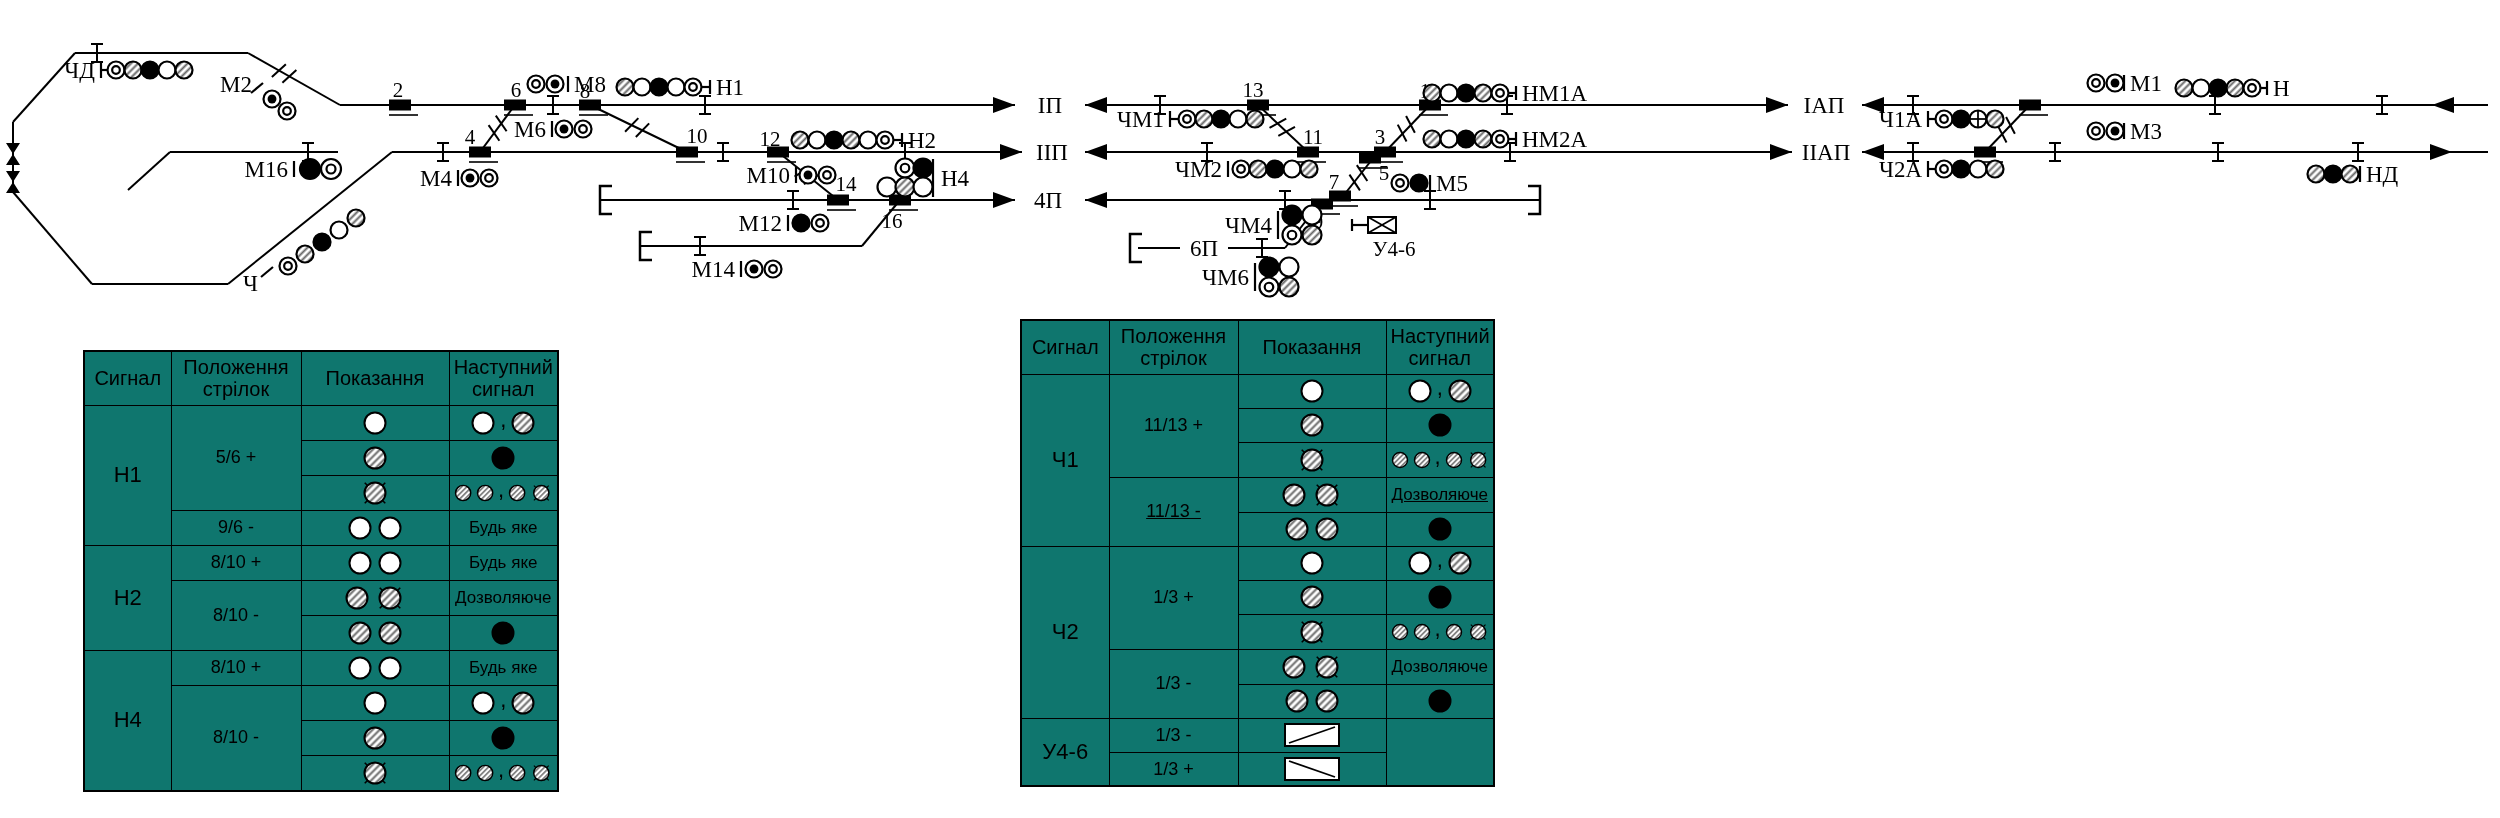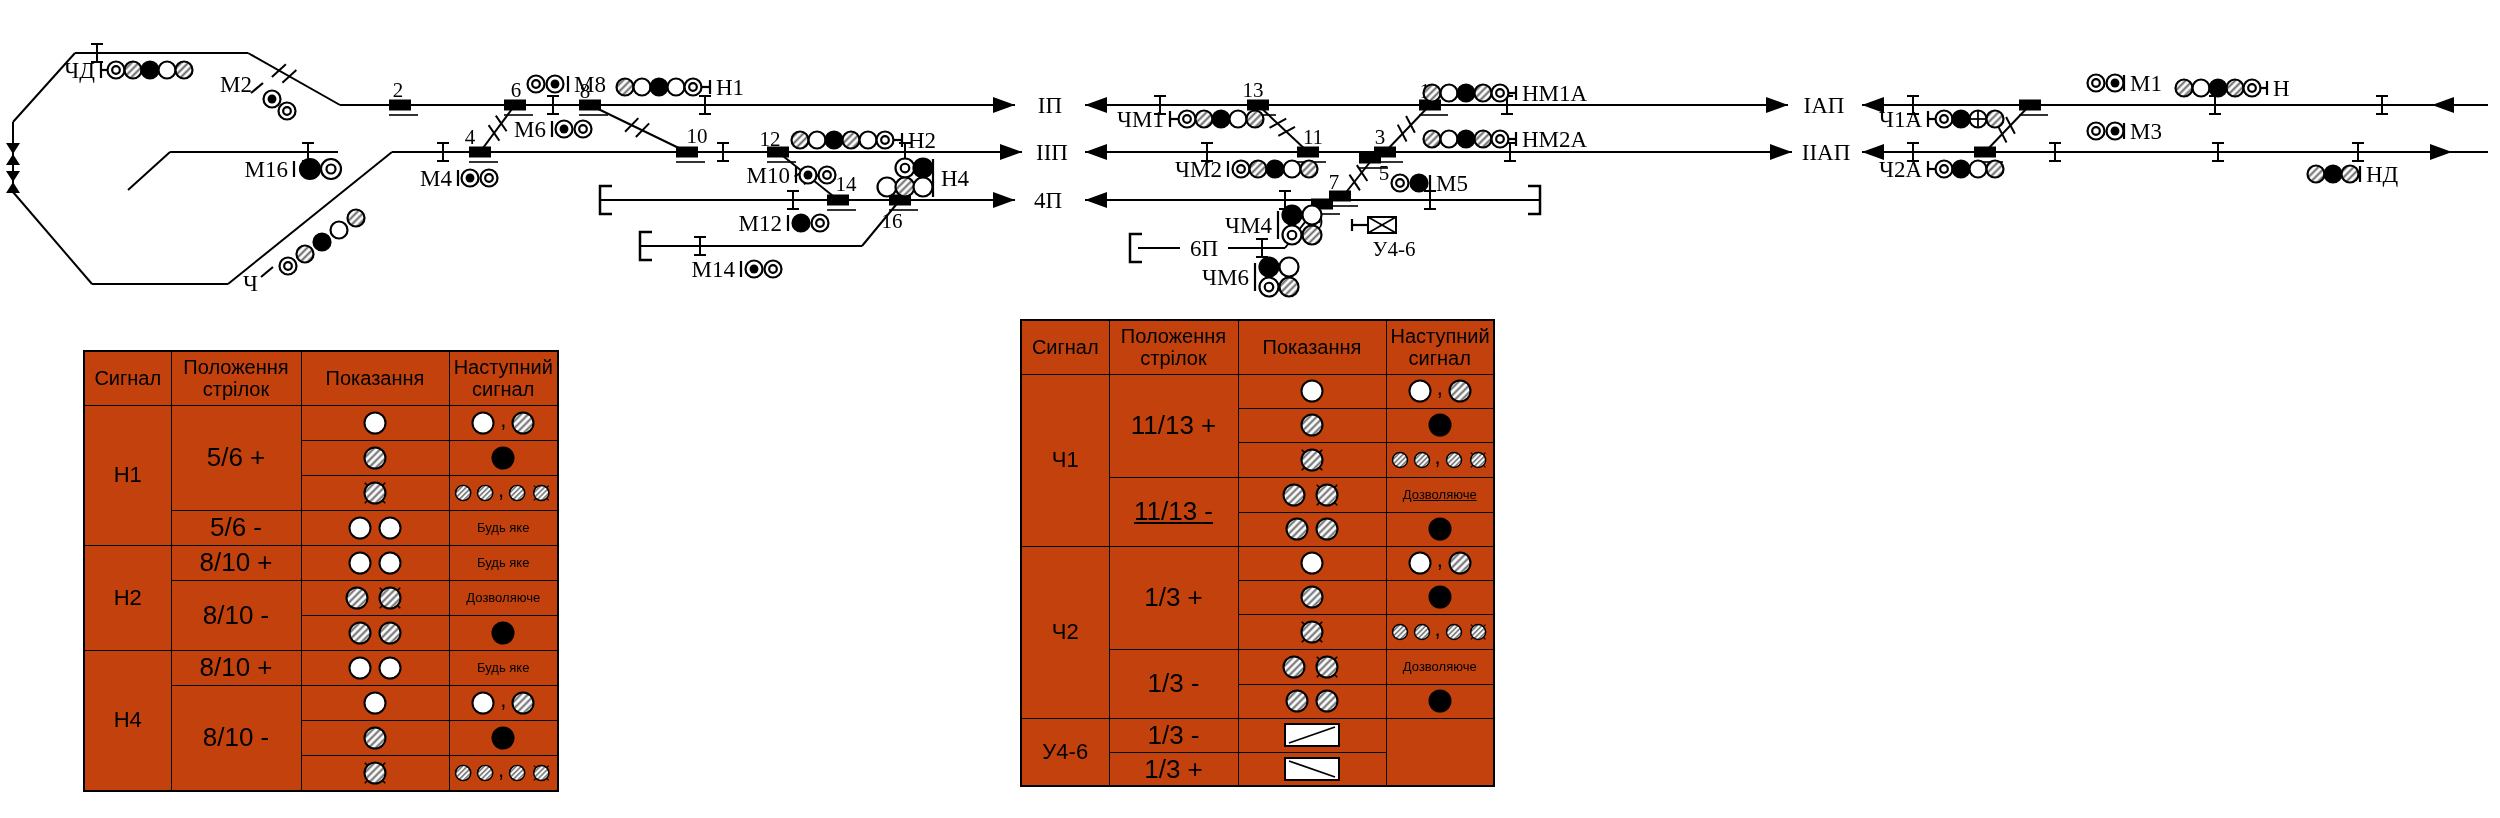--- a/index.html
+++ b/index.html
@@ -1,26 +1,26 @@
 <!DOCTYPE html>
 <html><head>
 <meta charset="utf-8">
 <style>
   html,body{margin:0;padding:0;background:#fff}
   .stage{position:relative;width:2500px;height:818px;background:#fff;overflow:hidden;color:#000}
   #diagram{position:absolute;left:0;top:0}
   #diagram text{font-family:"Liberation Serif","DejaVu Serif",serif;fill:#000}
-  .sigtable{position:absolute;border-collapse:collapse;background:#c2410c;
+  .sigtable{position:absolute;border-collapse:collapse;background:#0f766e;
             font-family:"Liberation Sans","DejaVu Sans",sans-serif;color:#000;table-layout:fixed;
             border:2.5px solid #000}
   .sigtable td,.sigtable th{border:1.6px solid #000;text-align:center;vertical-align:middle;padding:0 3px}
   .sigtable th{font-weight:400;font-size:20px;line-height:1.12;padding:4px 4px}
   .sigtable td.sig{font-size:22px}
-  .sigtable td.pos{font-size:26px}
-  .sigtable .txtsmall{font-size:13px}
+  .sigtable td.pos{font-size:18px}
+  .sigtable .txtsmall{font-size:17px}
   .lampline{display:flex;justify-content:center;align-items:center;gap:2px}
   .lampline .comma{font-size:22px;margin:0 1px 6px 1px}
 </style>
 </head>
 <body>
 
 <div class="stage">
   <svg id="diagram" width="2500" height="818" viewBox="0 0 2500 818" xmlns="http://www.w3.org/2000/svg">
       <defs>
         <pattern id="hatch" width="5" height="5" patternUnits="userSpaceOnUse" patternTransform="rotate(45)">
@@ -845,21 +845,21 @@
                   <g>
                     <line x1="-10.252949999999998" y1="-10.252949999999998" x2="10.252949999999998" y2="10.252949999999998" stroke="#000000" stroke-width="1.6"></line>
                     <line x1="-10.252949999999998" y1="10.252949999999998" x2="10.252949999999998" y2="-10.252949999999998" stroke="#000000" stroke-width="1.6"></line>
                     <circle cx="0" cy="0" r="10.5" fill="url(#hatch)" stroke="#000000" stroke-width="2"></circle>
                   </g>
                 </svg>
               </div>
             </td>
           </tr>
           <tr style="height: 35px;">
-            <td class="pos" rowspan="1">5/6 -</td>
+            <td class="pos" rowspan="1">9/6 -</td>
             <td class="ind">
               <div class="lampline">
                 <svg width="28" height="28" viewBox="-14 -14 28 28">
                   <g>
                     <circle cx="0" cy="0" r="10.5" fill="#fff" stroke="#000000" stroke-width="2"></circle>
                   </g>
                 </svg>
                 <svg width="28" height="28" viewBox="-14 -14 28 28">
                   <g>
                     <circle cx="0" cy="0" r="10.5" fill="#fff" stroke="#000000" stroke-width="2"></circle>

